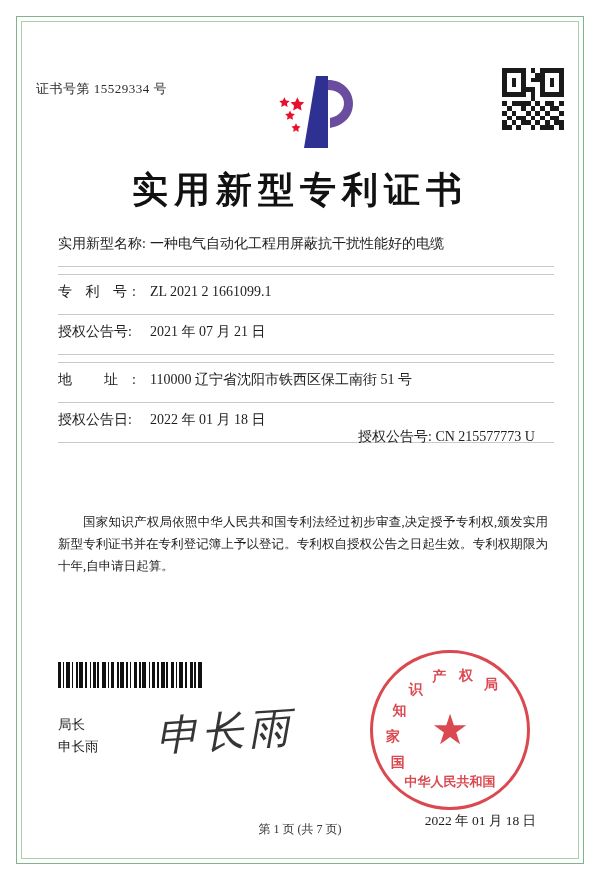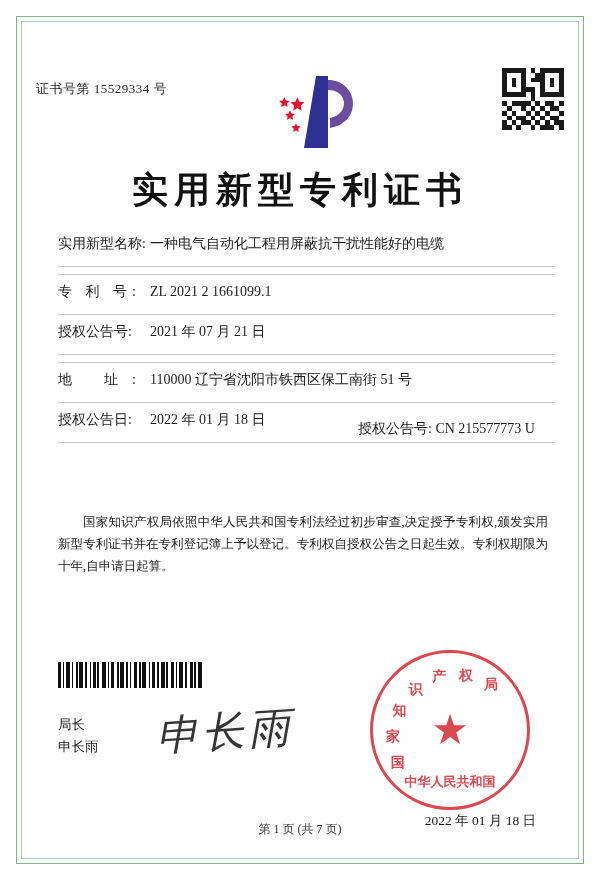--- a/index.html
+++ b/index.html
@@ -129,21 +129,21 @@
     border-bottom: 1px solid #c9c9c9;
     height: 0;
     margin: 4px 0 7px 0;
   }
   .row-two {
     position: relative;
   }
   .row-two .right-part {
     position: absolute;
     left: 300px;
-    top: 9px;
+    top: 17px;
   }
   .row-two .right-part .lbl2 {
     display: inline-block;
     letter-spacing: 0;
   }
 
   
   .paras {
     position: absolute;
     left: 22px;

